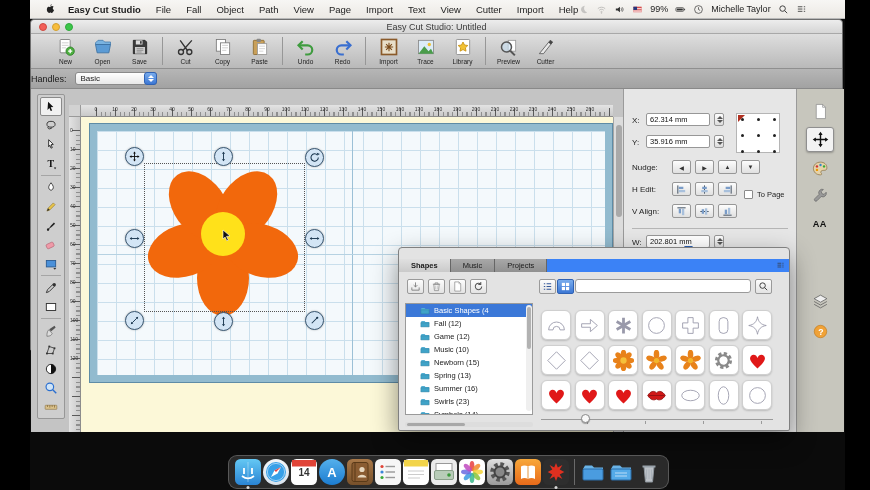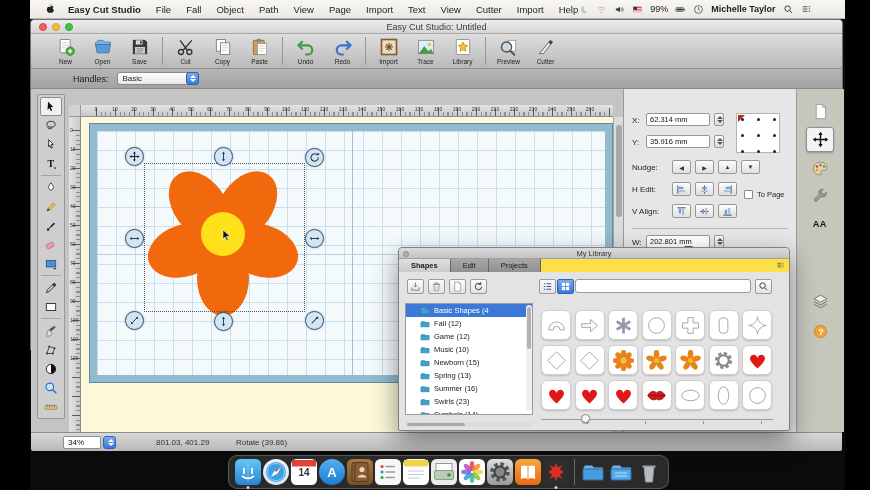--- a/index.html
+++ b/index.html
@@ -9,35 +9,35 @@
 
 .menubar{position:absolute;left:0;top:0;width:815px;height:19px;background:linear-gradient(#f7f6f4,#ece9e4);border-bottom:1px solid #b8b8b8;display:flex;align-items:center;font-size:9.5px;color:#1c1c1c}
 .apple{margin-left:14px;display:flex;align-items:center}
 .menu-items{display:flex;align-items:center;margin-left:12px;gap:15px}
 .mitem{white-space:nowrap;cursor:default}
 .mitem.bold{font-weight:bold}
 .menu-status{margin-left:auto;display:flex;align-items:center;gap:7px;padding-right:42px}
 .mico{display:flex;align-items:center}
 .mico.dim{opacity:.35}
 .mtext{font-size:9px;color:#222;white-space:nowrap}
-.mtext.name{font-weight:bold}
+.mtext.name{font-weight:normal}
 
 .window{position:absolute;left:0;top:19px;width:813px;height:332px;background:#c2c2c2;border:1px solid #6f6f6f;border-radius:4px 4px 2px 2px}
 .titlebar{position:absolute;left:0;top:0;right:0;height:14px;background:linear-gradient(#ededed,#d5d5d5);border-bottom:1px solid #a8a8a8;border-radius:4px 4px 0 0}
 .tl{position:absolute;top:3px;width:8px;height:8px;border-radius:50%}
 .tl.red{left:8px;background:#f35f57;border:1px solid #ce4a42}
 .tl.yellow{left:21px;background:#f8bd3c;border:1px solid #d2a030}
 .tl.green{left:34px;background:#3bc649;border:1px solid #2fa83c}
 .wtitle{position:absolute;left:0;right:0;text-align:center;font-size:9px;line-height:14px;color:#3a3a3a}
 .toolbar{position:absolute;left:0;top:14px;right:0;height:35px;background:linear-gradient(#dedede,#b9b9b9);border-bottom:1px solid #8f8f8f;display:flex;align-items:center;padding-left:16px}
 .tbtn{width:37px;height:33px;display:flex;flex-direction:column;align-items:center;justify-content:center;cursor:default}
 .tbtn .tlbl{font-size:6.5px;color:#222;margin-top:1px}
 .tsep{width:1px;height:28px;background:#979797;margin:0 4px}
 .handlesbar{position:absolute;left:0;top:49px;right:0;height:20px;background:linear-gradient(#b6b6b6,#a2a2a2);border-bottom:1px solid #898989;display:flex;align-items:center}
-.hlabel{font-size:9px;color:#1a1a1a;margin-left:42px}
+.hlabel{font-size:9px;color:#1a1a1a;}
 .hselect{margin-left:8px;width:82px;height:13px;background:linear-gradient(#fefefe,#e8e8e8);border:1px solid #8a8a8a;border-radius:3px;position:relative;font-size:8px;color:#222;line-height:12px;padding-left:5px}
 .bluestep{position:absolute;right:-1px;top:-1px;width:13px;height:13px;background:linear-gradient(#79aced,#3c77d4);border:1px solid #2f62b4;border-radius:3px}
 .bluestep::before,.bluestep::after{content:"";position:absolute;left:3.5px;border-left:3px solid transparent;border-right:3px solid transparent}
 .bluestep::before{top:2px;border-bottom:3px solid #fff}
 .bluestep::after{bottom:2px;border-top:3px solid #fff}
 
 .main{position:absolute;left:0;top:69px;right:0;height:343px;background:#c4c4c4}
 .toolcol{position:absolute;left:6px;top:5px;width:28px;background:#cecece;border:1px solid #979797;border-radius:2px;padding:2px 0}
 .tool{width:22px;height:19px;margin:0 auto;display:flex;align-items:center;justify-content:center;border-radius:2px}
 .tool.active{background:#f1f1f1;border:1px solid #8a8a8a}
@@ -93,21 +93,21 @@
 .statusbar{position:absolute;left:0;top:412px;right:0;height:19px;background:linear-gradient(#d8d8d8,#b8b8b8);border-top:1px solid #8c8c8c;border-radius:0 0 2px 2px}
 .zoomfield{position:absolute;left:32px;top:3px;width:38px;height:13px;background:#fff;border:1px solid #8f8f8f;border-radius:2px;font-size:8px;line-height:12px;padding-left:4px;color:#111}
 .zstep{position:absolute;left:72px;top:3px}
 .scoords{position:absolute;left:125px;top:5px;font-size:8px;color:#333}
 .srotate{position:absolute;left:205px;top:5px;font-size:8px;color:#333}
 
 .library{position:absolute;left:368px;top:247px;width:392px;height:184px;background:#e3e3e3;border:1px solid #808080;border-radius:4px 4px 2px 2px;box-shadow:0 10px 26px rgba(0,0,0,.45);z-index:40}
 .ltitle{position:absolute;left:0;top:0;right:0;height:11px;background:linear-gradient(#dcdcdc,#c3c3c3);border-bottom:1px solid #a0a0a0;border-radius:4px 4px 0 0}
 .lclose{position:absolute;left:4px;top:2.5px;width:6px;height:6px;border-radius:50%;background:#b5b5b5;border:1px solid #8a8a8a}
 .ltext{position:absolute;left:0;right:0;text-align:center;font-size:7.5px;line-height:11px;color:#333}
-.ltabs{position:absolute;left:0;top:11px;right:0;height:13px;background:#fde047;display:flex}
+.ltabs{position:absolute;left:0;top:11px;right:0;height:13px;background:#3b82f6;display:flex}
 .ltab{height:13px;padding:0 12px;font-size:7.5px;line-height:13px;color:#1a1a1a;background:linear-gradient(#a8a8a8,#909090);border-right:1px solid #666}
 .ltab.active{background:linear-gradient(#e0e0e0,#cacaca);font-weight:bold}
 .ltabicon{margin-left:auto;margin-right:4px;display:flex;align-items:center}
 .lbtn{position:absolute;width:17px;height:15px;background:linear-gradient(#fdfdfd,#e3e3e3);border:1px solid #9a9a9a;border-radius:2px;display:flex;align-items:center;justify-content:center}
 .lbtn.blue{background:linear-gradient(#79aced,#3c77d4);border-color:#2f62b4}
 .folderbox{position:absolute;left:6px;top:55px;width:128px;height:112px;background:#fff;border:1px solid #9a9a9a;overflow:hidden}
 .frow{height:13px;display:flex;align-items:center;gap:4px;padding-left:14px;font-size:7.5px;color:#1a1a1a;white-space:nowrap}
 .frow.selected{background:#3b78d8;color:#fff}
 .fscroll{position:absolute;right:1px;top:2px;width:6px;height:106px;background:#efefef;border-radius:3px}
 .fthumb{position:absolute;left:1px;top:2px;width:4px;height:42px;background:#b2b2b2;border-radius:2px}
@@ -684,36 +684,26 @@
             </div>
             <div class="sbtn" style="top: 230px;">
               <svg width="15" height="15" viewBox="0 0 24 24">
                 <circle cx="12" cy="12" r="10" fill="#f0a238" stroke="#c07818"></circle>
                 <text x="8.5" y="17" font-size="14" font-weight="bold" fill="#fff">?</text>
               </svg>
             </div>
           </div>
     </div>
 
-    <div class="statusbar">
-      <div class="zoomfield">34%</div>
-      <span class="bluestep zstep"></span>
-      <span class="scoords">801.03, 401.29</span>
-      <span class="srotate">Rotate (39.86)</span>
-    </div>
   </div>
 
   <div class="library">
-    <div class="ltitle">
-      <span class="lclose"></span>
-      <span class="ltext">My Library</span>
-    </div>
     <div class="ltabs" id="libTabs">
           <div class="ltab active">Shapes</div>
-          <div class="ltab">Edit</div>
+          <div class="ltab">Music</div>
           <div class="ltab">Projects</div>
           <span class="ltabicon">
             <svg width="9" height="9" viewBox="0 0 24 24">
               <path d="M4 6h10M4 11h10M4 16h10" stroke="#333" stroke-width="1.8"></path>
               <path d="M17 6h3M17 11h3M17 16h3" stroke="#333" stroke-width="1.8"></path>
             </svg>
           </span>
         </div>
     <span id="libToolbar"></span>
     <span id="libViews"></span>

